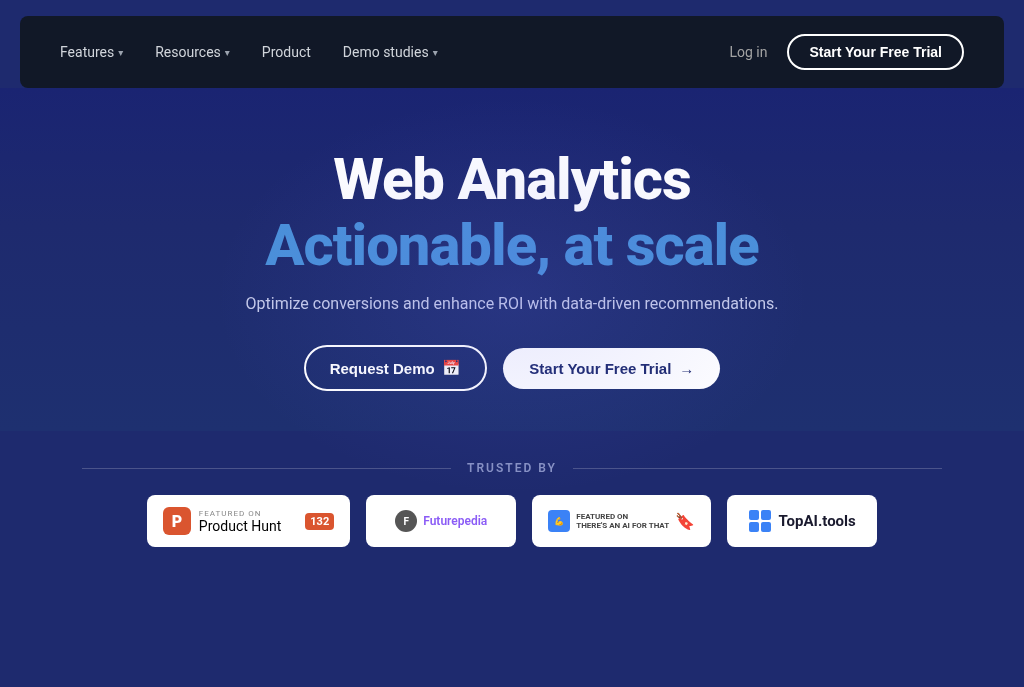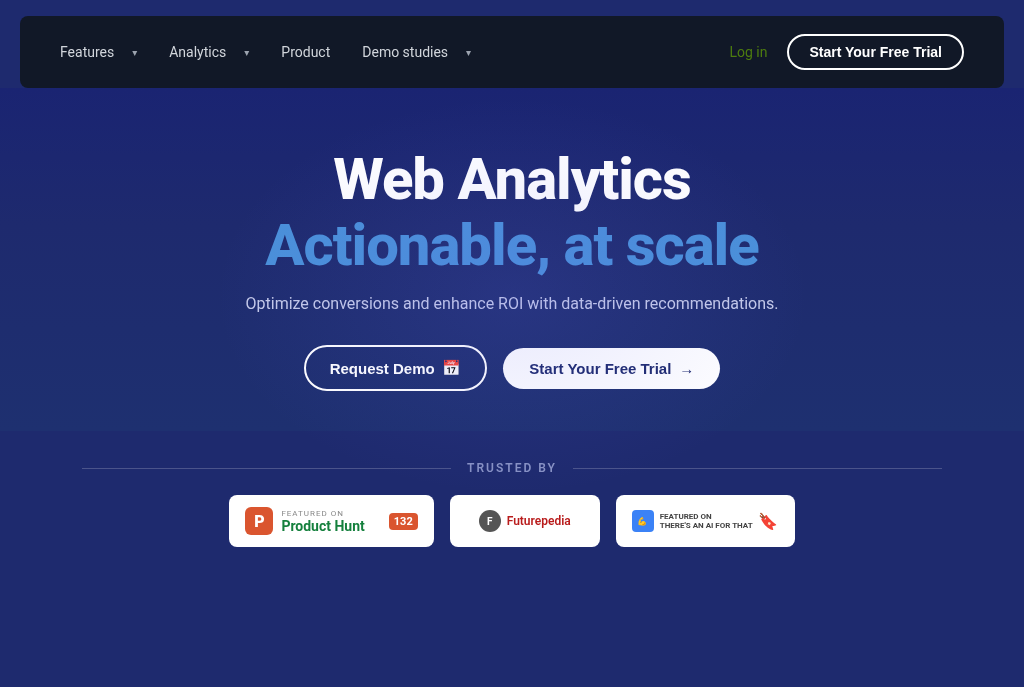--- a/index.html
+++ b/index.html
@@ -44,36 +44,36 @@
       align-items: center;
       gap: 32px;
     }
 
     .nav-link {
       color: #d1d5db;
       font-size: 14px;
       cursor: pointer;
       display: flex;
       align-items: center;
-      gap: 18px;
+      gap: 4px;
     }
 
     .chevron {
       font-size: 10px;
       color: #9ca3af;
     }
 
     .nav-actions {
       display: flex;
       align-items: center;
       gap: 20px;
     }
 
     .nav-login {
-      color: #4d7c0f;
+      color: #a3a3a3;
       font-size: 14px;
       cursor: pointer;
     }
 
     .nav-cta {
       background: transparent;
       border: 2px solid #fff;
       color: #fff;
       padding: 8px 20px;
       border-radius: 24px;
@@ -226,22 +226,22 @@
 
     .ph-featured {
       font-size: 8px;
       color: #888;
       text-transform: uppercase;
       letter-spacing: 1px;
     }
 
     .ph-name {
       font-size: 14px;
-      font-weight: 700;
-      color: #15803d;
+      font-weight: 400;
+      color: #000000;
     }
 
     .ph-count {
       background: #da552f;
       color: #fff;
       font-size: 11px;
       font-weight: 700;
       padding: 2px 5px;
       border-radius: 4px;
       margin-left: 16px;
@@ -262,21 +262,21 @@
       align-items: center;
       justify-content: center;
       color: #fff;
       font-size: 10px;
       font-weight: 700;
     }
 
     .futurepedia-text {
       font-size: 12px;
       font-weight: 600;
-      color: #b91c1c;
+      color: #8b5cf6;
     }
 
     .theresanai-badge {
       display: flex;
       align-items: center;
       gap: 6px;
     }
 
     .theresanai-icon {
       width: 22px;
@@ -348,21 +348,21 @@
 <div class="content-wrapper">
 
   <nav class="navbar">
 
     <div class="nav-links">
       <span class="nav-link">
         <span>Features</span>
         <span class="chevron">▾</span>
       </span>
       <span class="nav-link">
-        <span>Analytics</span>
+        <span>Resources</span>
         <span class="chevron">▾</span>
       </span>
       <span class="nav-link">
         <span>Product</span>
       </span>
       <span class="nav-link">
         <span>Demo studies</span>
         <span class="chevron">▾</span>
       </span>
     </div>
@@ -422,15 +422,26 @@
       <div class="trust-badge">
         <div class="theresanai-badge">
           <div class="theresanai-icon">💪</div>
           <div class="theresanai-text">
             FEATURED ON<br>THERE'S AN AI FOR THAT
           </div>
           <span style="font-size:16px; color:#1a1a2e;">🔖</span>
         </div>
       </div>
 
+      <div class="trust-badge">
+        <div class="topai-badge">
+          <div class="topai-grid-icon">
+            <span></span>
+              <span></span>
+              <span></span>
+              <span></span>
+          </div>
+          <span class="topai-text">TopAI.tools</span>
+        </div>
+      </div>
     </div>
   </section>
 </div>
 
 </body></html>

